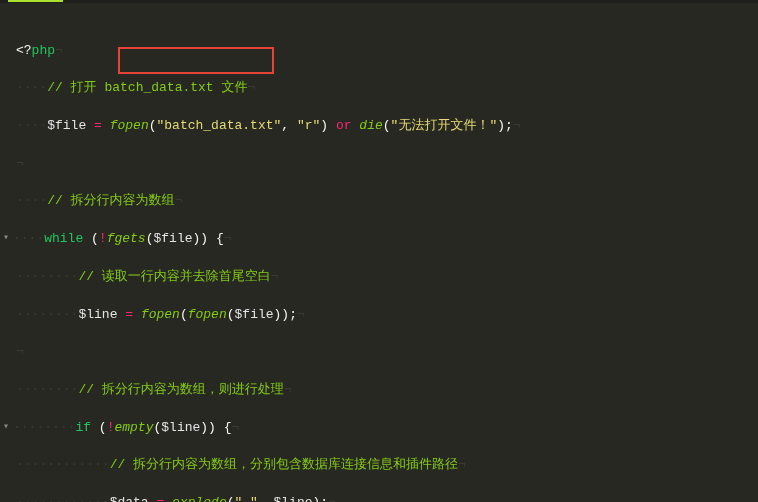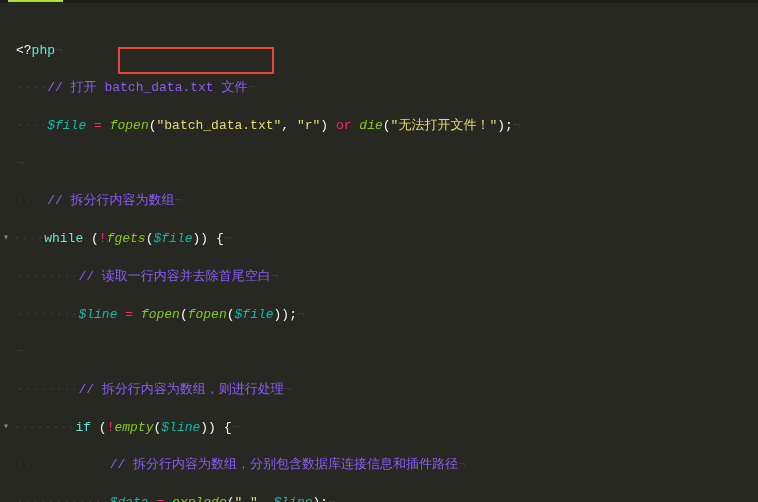--- a/index.html
+++ b/index.html
@@ -28,27 +28,27 @@
   }
   .tab-underline {
     position: absolute;
     top: 0;
     left: 8px;
     width: 55px;
     height: 2px;
     background: #a6e22e;
   }
   .tag   { color: #f8f8f2; }
-  .kw    { color: #5eead4; }
+  .kw    { color: #22c55e; }
   .fn    { color: #84cc16; font-style: italic; }
-  .var   { color: #14b8a6; font-style: italic; }
+  .var   { color: #e5e5e5; }
   .str   { color: #e6db74; }
   .op    { color: #f92672; }
   .punc  { color: #f8f8f2; }
-  .comm  { color: #8b5cf6; }
+  .comm  { color: #84cc16; }
   .ws    { color: #3b3a32; }
   .crlf  { color: #3b3a32; }
 
   .line { position: relative; }
 
   .fold {
     display:inline-block;
     width:10px;
     margin-left:-13px;
     color:#888;

